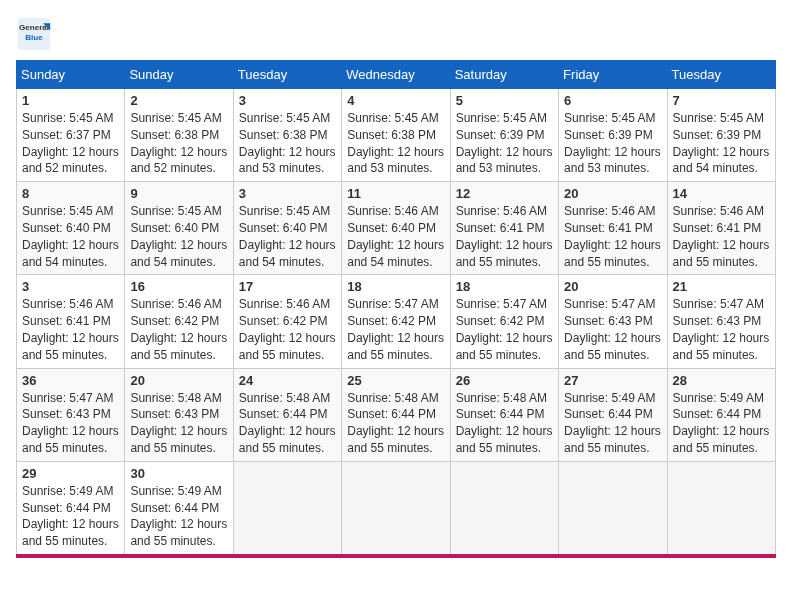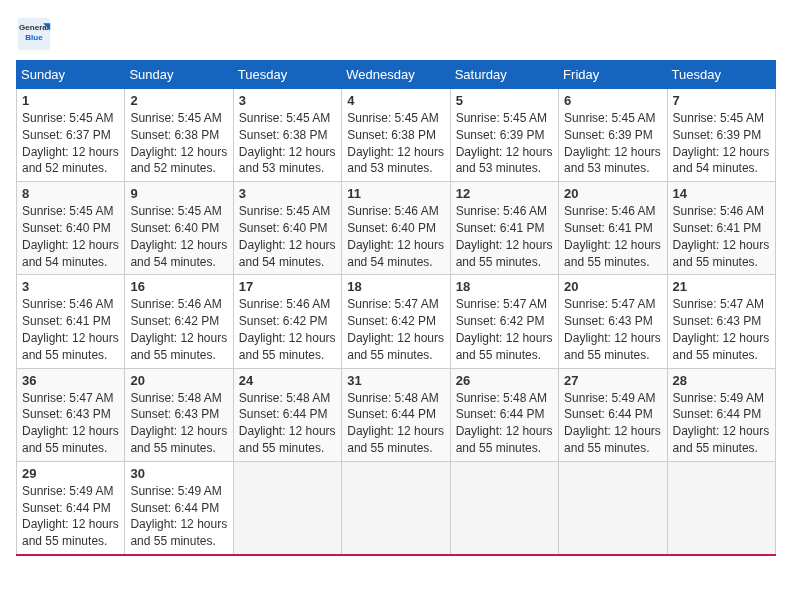--- a/index.html
+++ b/index.html
@@ -79,21 +79,21 @@
     }
     .day-info {
       color: #333;
       font-size: 12px;
       line-height: 1.4;
     }
     .empty-cell {
       background: #f5f5f5 !important;
     }
     .last-row td {
-      border-bottom: 2px solid #be185d;
+      border-bottom: 4px solid #be185d;
     }
   </style>
 </head>
 <body>
 
 <div class="header-area">
   <div class="logo">
     <svg class="logo-icon" viewBox="0 0 40 40">
       <rect x="2" y="2" width="36" height="36" rx="4" fill="#1565c0" opacity="0.1"></rect>
       <text x="20" y="16" text-anchor="middle" font-size="9" font-weight="bold" fill="#333" font-family="Arial">General</text>
@@ -319,21 +319,21 @@
       </td>
         <td>
         <span class="day-number">24</span>
         <div class="day-info">
           <span>Sunrise: 5:48 AM</span><br>
           <span>Sunset: 6:44 PM</span><br>
           <span>Daylight: 12 hours and 55 minutes.</span>
         </div>
       </td>
         <td>
-        <span class="day-number">31</span>
+        <span class="day-number">25</span>
         <div class="day-info">
           <span>Sunrise: 5:48 AM</span><br>
           <span>Sunset: 6:44 PM</span><br>
           <span>Daylight: 12 hours and 55 minutes.</span>
         </div>
       </td>
         <td>
         <span class="day-number">26</span>
         <div class="day-info">
           <span>Sunrise: 5:48 AM</span><br>

